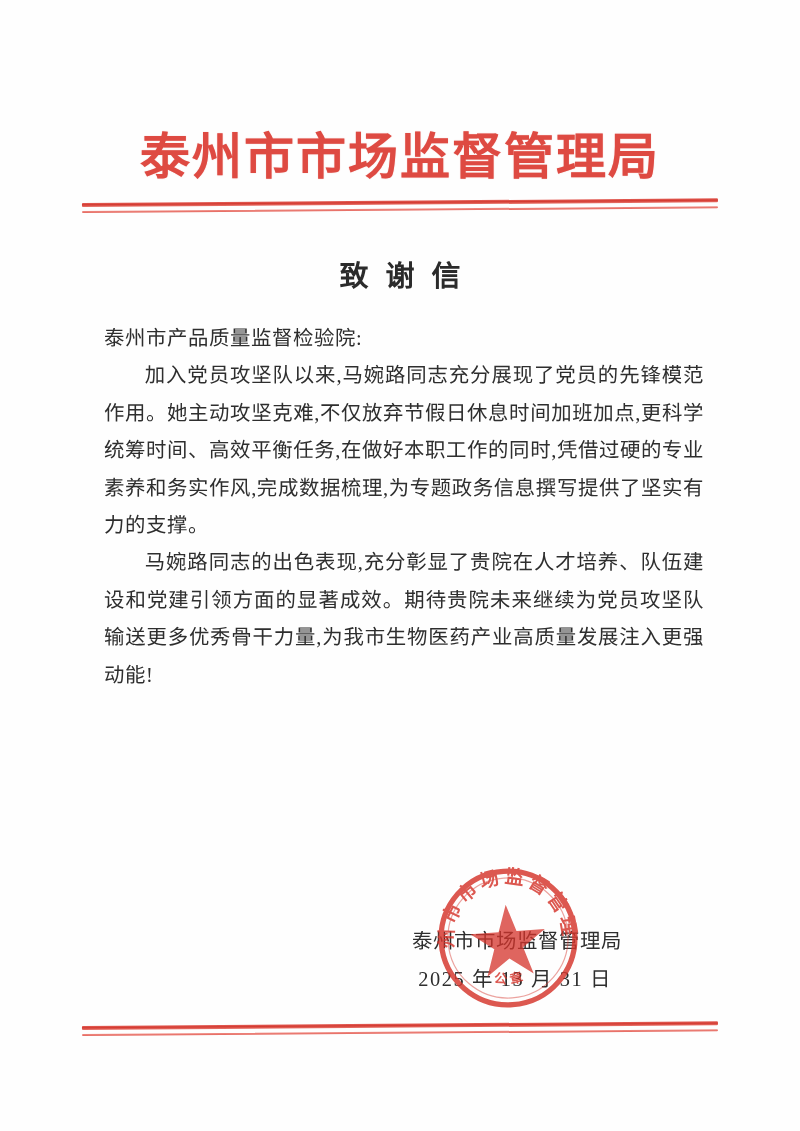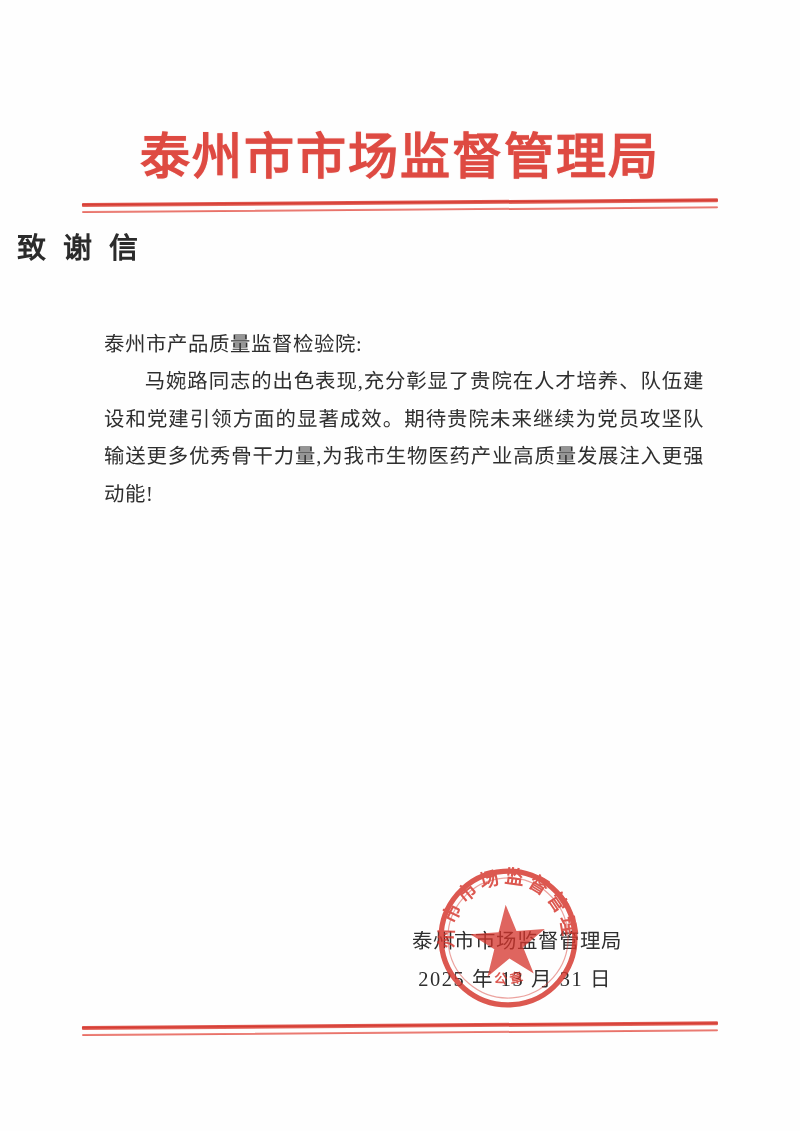--- a/index.html
+++ b/index.html
@@ -72,22 +72,22 @@
     height: 2px;
     background: linear-gradient(to bottom, #ef8d85 0%, #e5675e 100%);
     border-radius: 1px;
   }
 
   
   .doc-title {
     position: absolute;
     left: 0;
     right: 0;
-    top: 224px;
-    text-align: left;
+    top: 252px;
+    text-align: center;
     font-family: "DejaVu Sans", "Liberation Sans", sans-serif;
     font-weight: 700;
     font-size: 29px;
     letter-spacing: 17px;
     text-indent: 17px;
     color: #2b2b2b;
   }
 
   
   .body-block {
@@ -97,21 +97,21 @@
     top: 312px;
     color: #2e2e2e;
     font-family: "Liberation Serif", "DejaVu Serif", serif;
     font-size: 20.4px;
     line-height: 37.4px;
     letter-spacing: 0.6px;
     text-align: justify;
     text-justify: inter-character;
   }
   .salutation {
-    margin: 14px 0 0 0;
+    margin: 8px 0 0 0;
   }
   .para {
     margin: 0;
     text-indent: 2em;
   }
 
   
   .signature {
     position: absolute;
     top: 922px;
@@ -154,20 +154,21 @@
 
   <div class="rule-group top">
     <div class="rule-thick"></div>
     <div class="rule-thin"></div>
   </div>
 
   <div class="doc-title">致谢信</div>
 
   <div class="body-block">
     <p class="salutation">泰州市产品质量监督检验院:</p>
+    <p class="para">加入党员攻坚队以来,马婉路同志充分展现了党员的先锋模范作用。她主动攻坚克难,不仅放弃节假日休息时间加班加点,更科学统筹时间、高效平衡任务,在做好本职工作的同时,凭借过硬的专业素养和务实作风,完成数据梳理,为专题政务信息撰写提供了坚实有力的支撑。</p>
     <p class="para">马婉路同志的出色表现,充分彰显了贵院在人才培养、队伍建设和党建引领方面的显著成效。期待贵院未来继续为党员攻坚队输送更多优秀骨干力量,为我市生物医药产业高质量发展注入更强动能!</p>
   </div>
 
   <div class="signature">
     <div class="sig-org">泰州市市场监督管理局</div>
     <div class="sig-date">2025 年 13 月 31 日</div>
   </div>
 
   <div class="seal">
     <svg viewBox="0 0 200 200" xmlns="http://www.w3.org/2000/svg">

